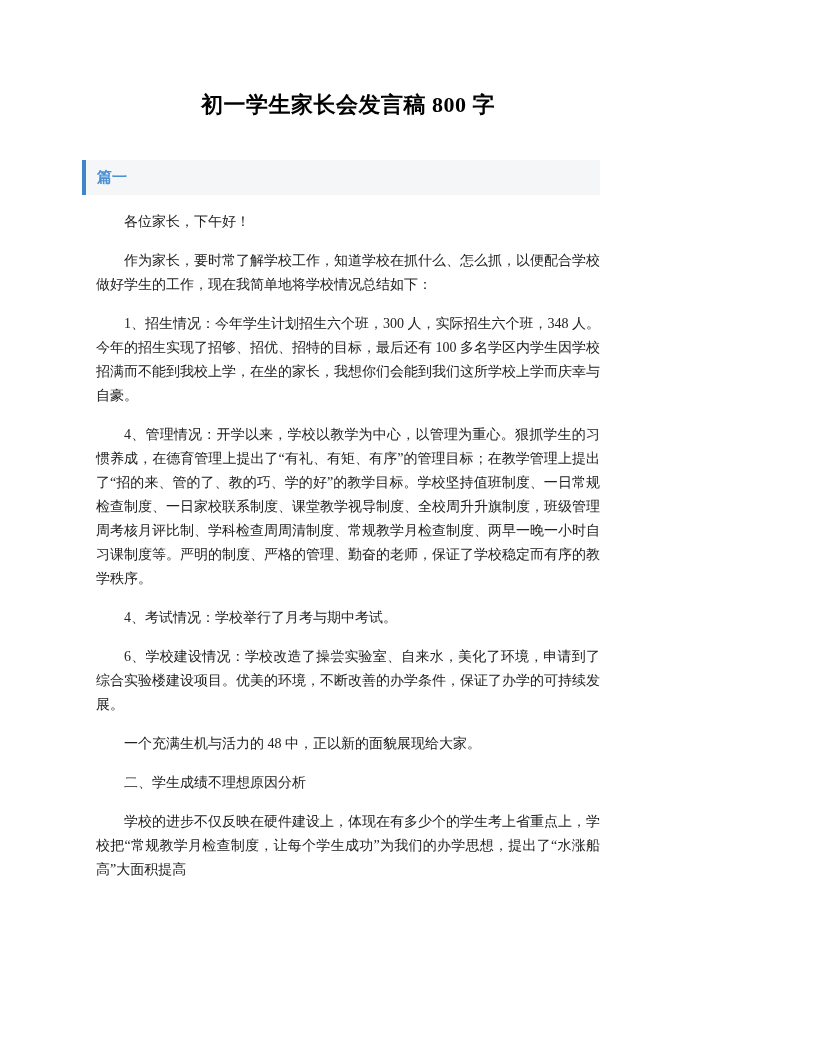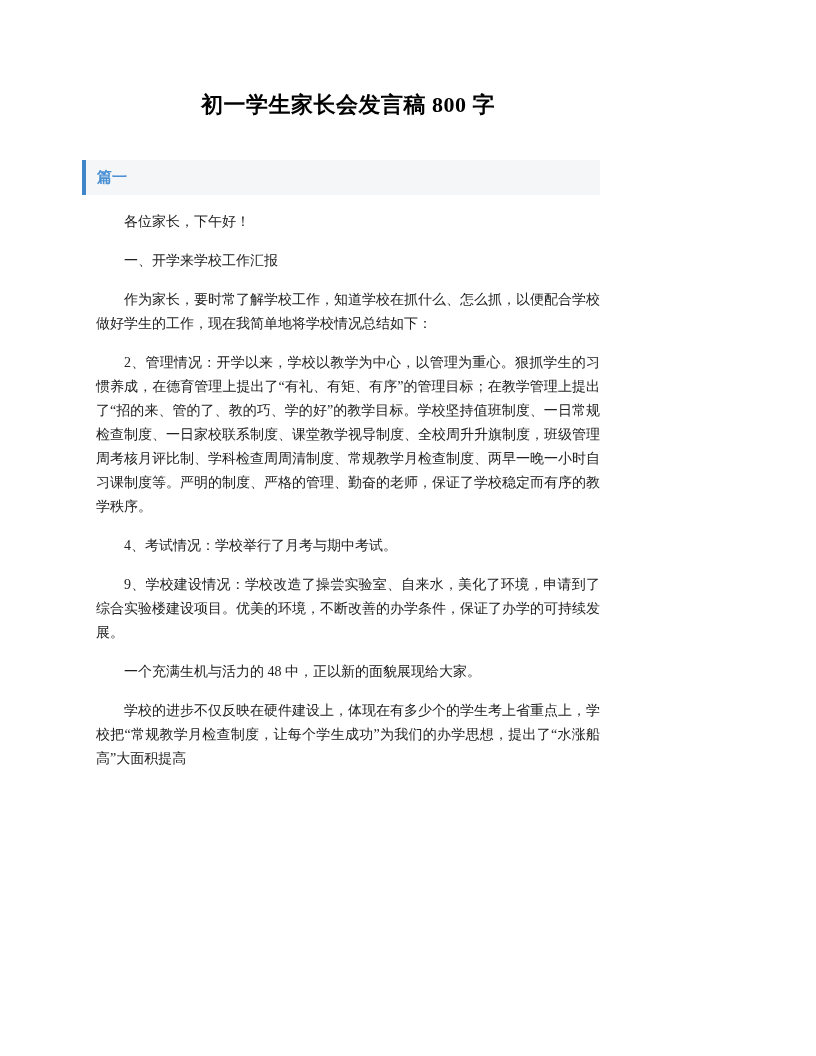--- a/index.html
+++ b/index.html
@@ -54,22 +54,23 @@
 <div class="page">
 
   <h1 class="doc-title">初一学生家长会发言稿 800 字</h1>
 
   <div class="section-header">
     <span class="section-label">篇一</span>
   </div>
 
   <div class="doc-body">
     <p class="para">各位家长，下午好！</p>
-    <p class="para">一、开学来学校工作汇报</p>
     <p class="para">作为家长，要时常了解学校工作，知道学校在抓什么、怎么抓，以便配合学校做好学生的工作，现在我简单地将学校情况总结如下：</p>
-    <p class="para">2、管理情况：开学以来，学校以教学为中心，以管理为重心。狠抓学生的习惯养成，在德育管理上提出了“有礼、有矩、有序”的管理目标；在教学管理上提出了“招的来、管的了、教的巧、学的好”的教学目标。学校坚持值班制度、一日常规检查制度、一日家校联系制度、课堂教学视导制度、全校周升升旗制度，班级管理周考核月评比制、学科检查周周清制度、常规教学月检查制度、两早一晚一小时自习课制度等。严明的制度、严格的管理、勤奋的老师，保证了学校稳定而有序的教学秩序。</p>
+    <p class="para">1、招生情况：今年学生计划招生六个班，300 人，实际招生六个班，348 人。今年的招生实现了招够、招优、招特的目标，最后还有 100 多名学区内学生因学校招满而不能到我校上学，在坐的家长，我想你们会能到我们这所学校上学而庆幸与自豪。</p>
+    <p class="para">4、管理情况：开学以来，学校以教学为中心，以管理为重心。狠抓学生的习惯养成，在德育管理上提出了“有礼、有矩、有序”的管理目标；在教学管理上提出了“招的来、管的了、教的巧、学的好”的教学目标。学校坚持值班制度、一日常规检查制度、一日家校联系制度、课堂教学视导制度、全校周升升旗制度，班级管理周考核月评比制、学科检查周周清制度、常规教学月检查制度、两早一晚一小时自习课制度等。严明的制度、严格的管理、勤奋的老师，保证了学校稳定而有序的教学秩序。</p>
     <p class="para">4、考试情况：学校举行了月考与期中考试。</p>
-    <p class="para">9、学校建设情况：学校改造了操尝实验室、自来水，美化了环境，申请到了综合实验楼建设项目。优美的环境，不断改善的办学条件，保证了办学的可持续发展。</p>
+    <p class="para">6、学校建设情况：学校改造了操尝实验室、自来水，美化了环境，申请到了综合实验楼建设项目。优美的环境，不断改善的办学条件，保证了办学的可持续发展。</p>
     <p class="para">一个充满生机与活力的 48 中，正以新的面貌展现给大家。</p>
+    <p class="para">二、学生成绩不理想原因分析</p>
     <p class="para">学校的进步不仅反映在硬件建设上，体现在有多少个的学生考上省重点上，学校把“常规教学月检查制度，让每个学生成功”为我们的办学思想，提出了“水涨船高”大面积提高</p>
   </div>
 
 </div>
 
 </body></html>

